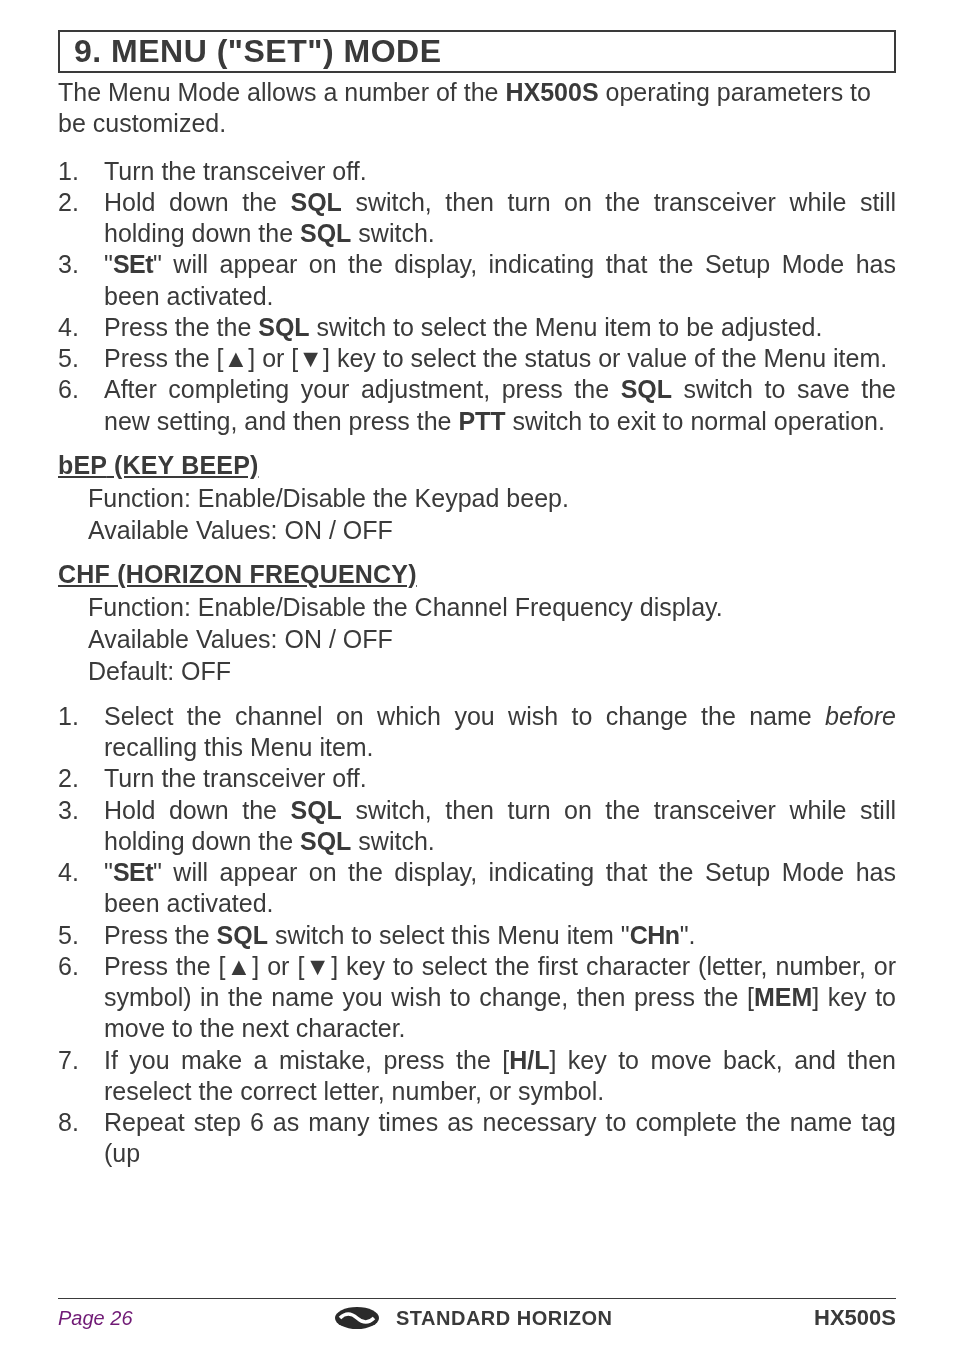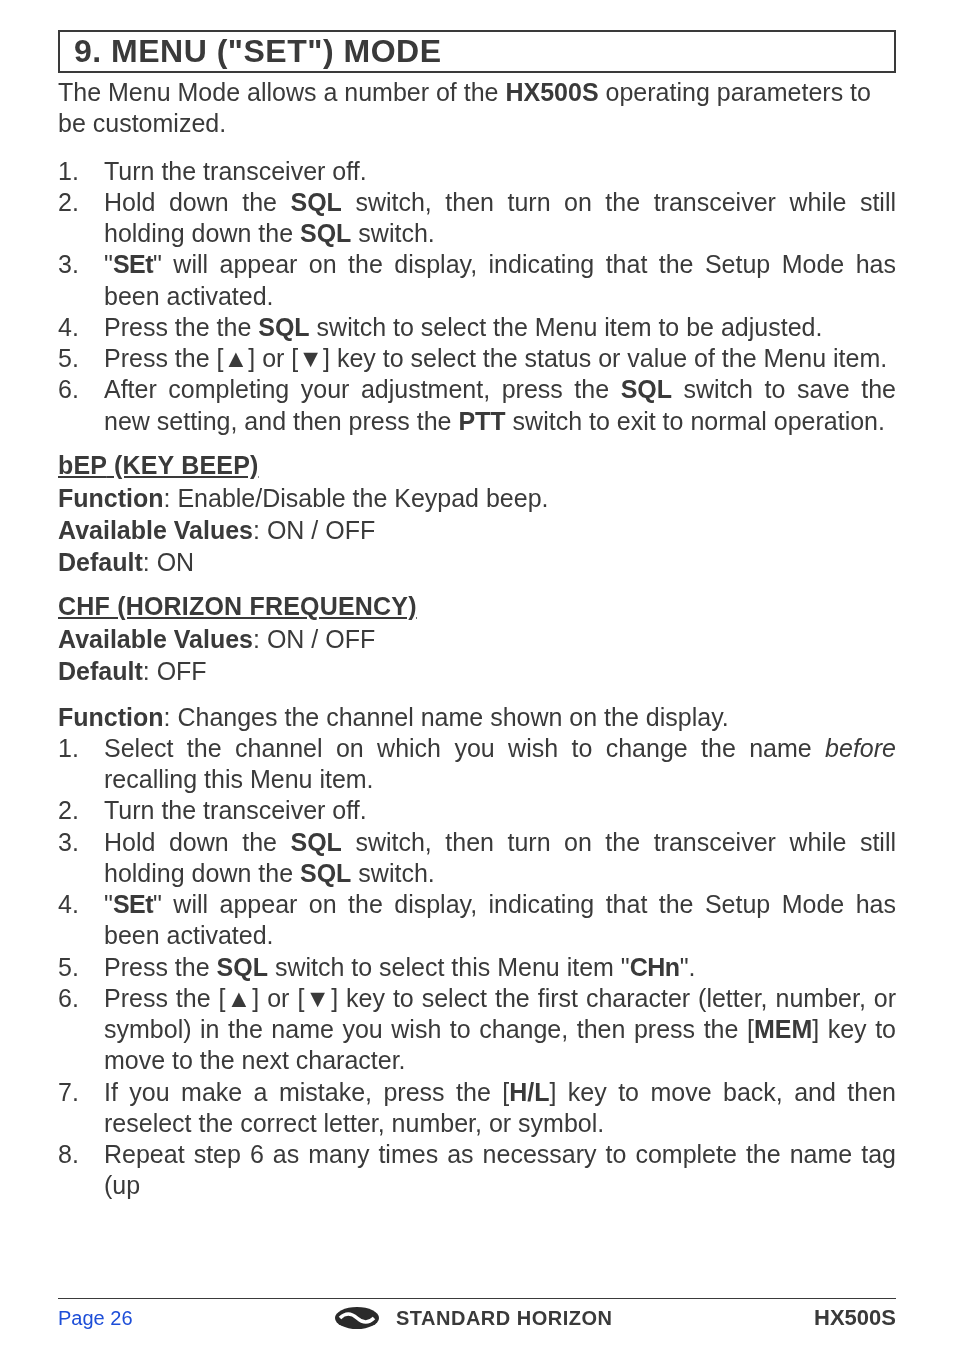--- a/index.html
+++ b/index.html
@@ -55,35 +55,36 @@
     letter-spacing: 0.2px;
   }
   .sub-head .paren {
     font-weight: bold;
   }
   .def-line {
     font-size: 25px;
     line-height: 1.28;
   }
   .def-line .label {
-    font-weight: bold;
+    font-weight: normal;
+    margin-left: 30px;
   }
   .footer {
     position: absolute;
     left: 58px;
     right: 58px;
     bottom: 26px;
     border-top: 1.5px solid #3a3a3a;
     padding-top: 6px;
     display: flex;
     align-items: center;
     justify-content: space-between;
     font-size: 20px;
   }
-  .footer-left { color: #1d4ed8; }
+  .footer-left { color: #701a75; font-style: italic; }
   .footer-right { font-weight: bold; color: #3a3a3a; font-size: 22px; }
   .footer-center {
     display: flex;
     align-items: center;
     gap: 16px;
   }
   .brand-text {
     font-weight: bold;
     letter-spacing: 0.5px;
     font-size: 20px;
@@ -129,29 +130,28 @@
       <div class="ol-num">6.</div>
       <div class="ol-text">After completing your adjustment, press the <span class="bold">SQL</span> switch to save the new setting, and then press the <span class="bold">PTT</span> switch to exit to normal operation.</div>
     </div>
   </div>
 
 <div id="items-container">
     <div class="subsection">
       <div class="sub-head"><span>bEP</span><span class="paren"> (KEY BEEP)</span></div>
       <div class="def-line"><span class="label">Function</span>: Enable/Disable the Keypad beep.</div>
       <div class="def-line"><span class="label">Available Values</span>: ON / OFF</div>
-      <div class="def-line"><span class="label">Default</span>: ON</div>
     </div>
     <div class="subsection">
       <div class="sub-head"><span>CHF</span><span class="paren"> (HORIZON FREQUENCY)</span></div>
+      <div class="def-line"><span class="label">Function</span>: Enable/Disable the Channel Frequency display.</div>
       <div class="def-line"><span class="label">Available Values</span>: ON / OFF</div>
       <div class="def-line"><span class="label">Default</span>: OFF</div>
     </div>
     <div class="subsection">
-      <div class="def-line"><span class="label">Function</span>: Changes the channel name shown on the display.</div>
       <div class="ol" style="margin-bottom: 0px;">
         <div class="ol-item">
           <div class="ol-num">1.</div>
           <div class="ol-text">Select the channel on which you wish to change the name <span class="italic">before</span> recalling this Menu item.</div>
         </div>
         <div class="ol-item">
           <div class="ol-num">2.</div>
           <div class="ol-text">Turn the transceiver off.</div>
         </div>
         <div class="ol-item">

